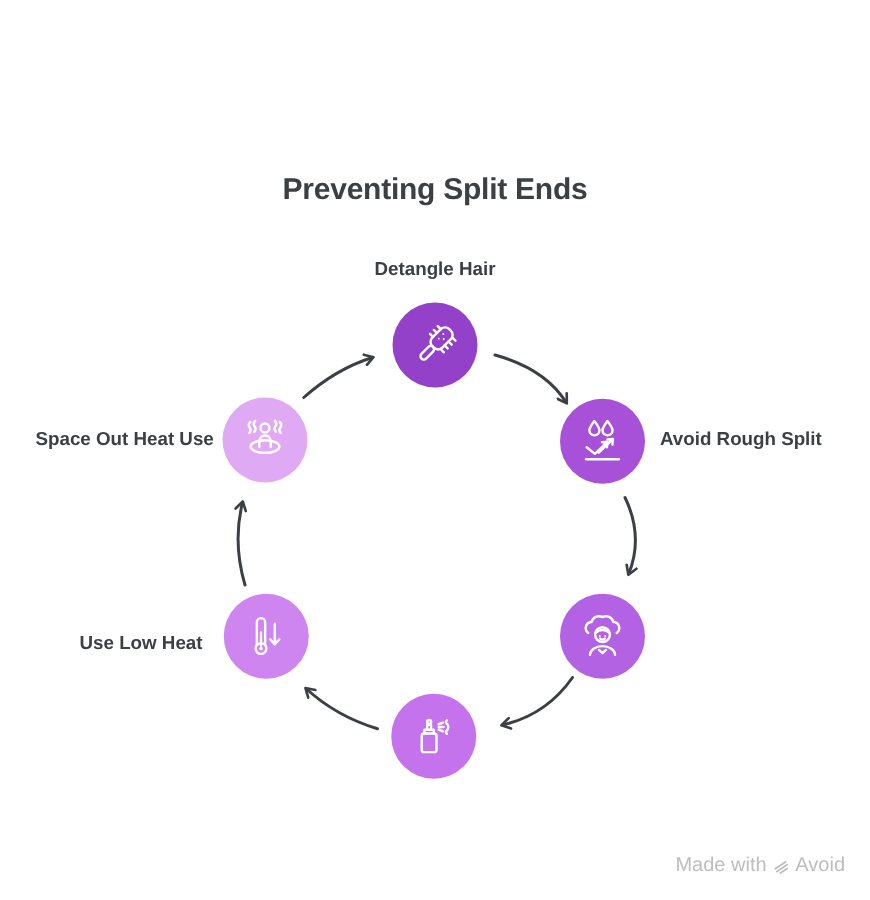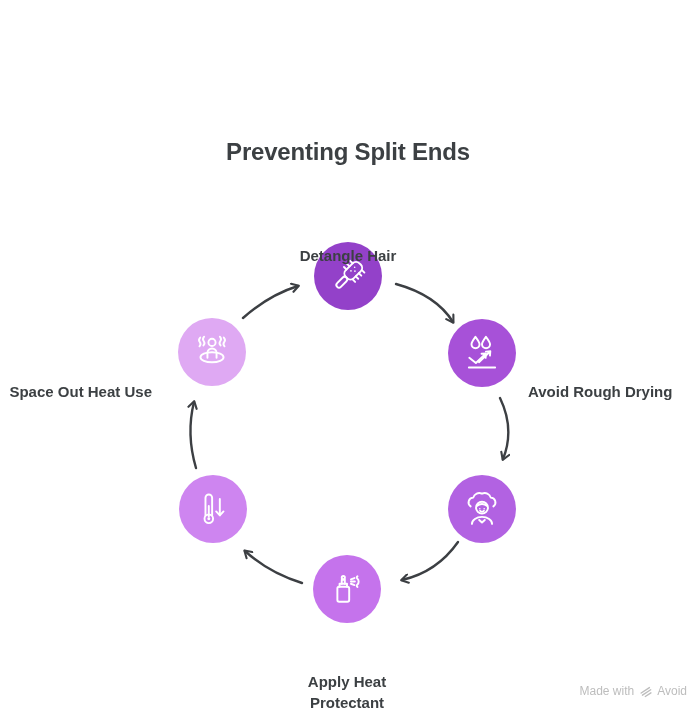--- a/index.html
+++ b/index.html
@@ -5,25 +5,25 @@
   html,body{margin:0;padding:0;background:#fff;}
   .canvas{position:relative;width:696px;height:720px;background:#ffffff;overflow:hidden;
           font-family:"Liberation Sans","DejaVu Sans",sans-serif;}
   .title{position:absolute;left:0;top:138px;width:100%;text-align:center;
          font-size:24px;font-weight:700;color:#3c4043;letter-spacing:-0.2px;}
   .arrow-layer{position:absolute;left:0;top:0;width:696px;height:720px;pointer-events:none;}
   .node-circle{position:absolute;width:68px;height:68px;border-radius:50%;
                display:flex;align-items:center;justify-content:center;}
   .node-circle svg{width:42px;height:42px;display:block;}
   .node-label{position:absolute;font-size:15px;font-weight:700;color:#3c4043;
-              line-height:21px;white-space:pre-line;margin-top:40px;}
+              line-height:21px;white-space:pre-line;}
   .lbl-center{transform:translateX(-50%);text-align:center;}
   .lbl-right{text-align:right;}
-  .watermark{position:absolute;right:9px;top:684px;display:flex;align-items:center;gap:5px;
-             color:#bdbdbd;font-size:12px;font-weight:400;}
+  .watermark{position:absolute;right:20px;top:684px;display:flex;align-items:center;gap:5px;
+             color:#bdbdbd;font-size:16px;font-weight:400;}
   .icon-stroke{stroke:#ffffff;fill:none;stroke-width:2.2;stroke-linecap:round;stroke-linejoin:round;}
 </style>
 </head>
 <body>
 
 <div class="canvas">
 
   <div class="title">Preventing Split Ends</div>
 
   <svg class="arrow-layer" viewBox="0 0 696 720">
@@ -60,21 +60,21 @@
     <svg viewBox="0 0 48 48">
       <g class="icon-stroke">
         <path d="M16.5 5.5 C13.7 9.3 12 11.8 12 14 a4.6 4.6 0 0 0 9.2 0 C21.2 11.8 19.4 9.3 16.5 5.5 Z"></path>
         <path d="M28.5 5.5 C25.7 9.3 24 11.8 24 14 a4.6 4.6 0 0 0 9.2 0 C33.2 11.8 31.4 9.3 28.5 5.5 Z"></path>
         <path d="M9 40.5 H39"></path>
         <path d="M9.5 29.5 L17 35.5 L28.5 24.5 M28.5 24.5 l-5 0.4 M28.5 24.5 l-0.4 5"></path>
         <path d="M20.5 34.5 L33.5 22 M33.5 22 l-5 0.4 M33.5 22 l-0.4 5"></path>
       </g>
     </svg>
   </div>
-  <div class="node-label" style="left:528px;top:341px">Avoid Rough Drying</div>
+  <div class="node-label" style="left:528px;top:341px">Avoid Rough Split</div>
 
   <div class="node-circle" style="left: 448px; top: 475px; background-color: rgb(178, 98, 226);">
     <svg viewBox="0 0 48 48">
       <g class="icon-stroke">
         <path d="M11 21 a5.5 5.5 0 0 1 3 -10 a7 7 0 0 1 10 -4.5 a7 7 0 0 1 10 4.5 a5.5 5.5 0 0 1 3 10"></path>
         <circle cx="24" cy="22.5" r="6.8"></circle>
         <path d="M18 20.5 q6 -4.5 12 0"></path>
         <circle cx="21.5" cy="23.8" r="0.9" fill="#fff" stroke="none"></circle>
         <circle cx="26.5" cy="23.8" r="0.9" fill="#fff" stroke="none"></circle>
         <path d="M21.8 26 a2.8 2.8 0 0 0 4.4 0"></path>
@@ -89,48 +89,47 @@
       <g class="icon-stroke">
         <rect x="13" y="21.5" width="13.5" height="17" rx="2"></rect>
         <path d="M15.5 21.5 V18 H24 V21.5"></path>
         <path d="M18 18 v-4.5 h3.5 V18"></path>
         <circle cx="19.8" cy="11" r="1.8"></circle>
         <path d="M28.5 13 l4 -1.5 M28.5 15.5 h4.5 M28.5 18 l4 1.5"></path>
         <path d="M36 9.5 q-1.6 1.2 -0.3 2.6 a4.6 4.6 0 0 1 0 7 q-1.3 1.4 0.3 2.6"></path>
       </g>
     </svg>
   </div>
-  <div class="node-label lbl-center" style="left:347px;top:631px">Apply Heat
-Protectant</div>
 
   <div class="node-circle" style="left: 179px; top: 475px; background-color: rgb(206, 133, 240);">
     <svg viewBox="0 0 48 48">
       <g class="icon-stroke">
         <path d="M15.4 31.5 V11.2 a3.8 3.8 0 0 1 7.6 0 V31.5"></path>
         <circle cx="19.2" cy="35.2" r="4.9"></circle>
         <path d="M19.2 20.5 V32.5"></path>
         <circle cx="19.2" cy="35.2" r="1.7" fill="#fff" stroke="none"></circle>
         <path d="M31.8 12.5 V30.5"></path>
         <path d="M27.6 26.8 L31.8 31.4 L36 26.8"></path>
       </g>
     </svg>
   </div>
+  <div class="node-label lbl-right" style="right:534px;top:504px">Use Low Heat</div>
 
   <div class="node-circle" style="left: 178px; top: 318px; background-color: rgb(223, 169, 243);">
     <svg viewBox="0 0 48 48">
       <g class="icon-stroke">
         <circle cx="24" cy="13" r="4.1"></circle>
         <path d="M18.8 30.5 v-5.4 a5.2 5.2 0 0 1 10.4 0 V30.5"></path>
         <ellipse cx="24" cy="30" rx="13.2" ry="5.8"></ellipse>
         <path d="M10.5 7.5 q-2.5 2.6 -0.4 5.2 q1.8 2.3 -0.4 4.8 M15 6.5 q-2.5 2.6 -0.4 5.2 q1.8 2.3 -0.4 4.8"></path>
         <path d="M37.5 7.5 q2.5 2.6 0.4 5.2 q-1.8 2.3 0.4 4.8 M33 6.5 q2.5 2.6 0.4 5.2 q-1.8 2.3 0.4 4.8"></path>
       </g>
     </svg>
   </div>
-  <div class="node-label lbl-right" style="right:544px;top:341px">Space Out Heat Use</div>
+  <div class="node-label lbl-right" style="right:525px;top:341px">Space Out Heat Use</div>
 
   <div class="watermark">
     <span>Made with</span>
     <svg width="13" height="13" viewBox="0 0 12 12">
       <path d="M2 7.4 L9.6 2.4 M3.2 9.4 L10.8 4.4 M5.8 10.6 L11 7.2" stroke="#bdbdbd" stroke-width="1.3" fill="none" stroke-linecap="round"></path>
     </svg>
     <span>Avoid</span>
   </div>
 
 </div>

